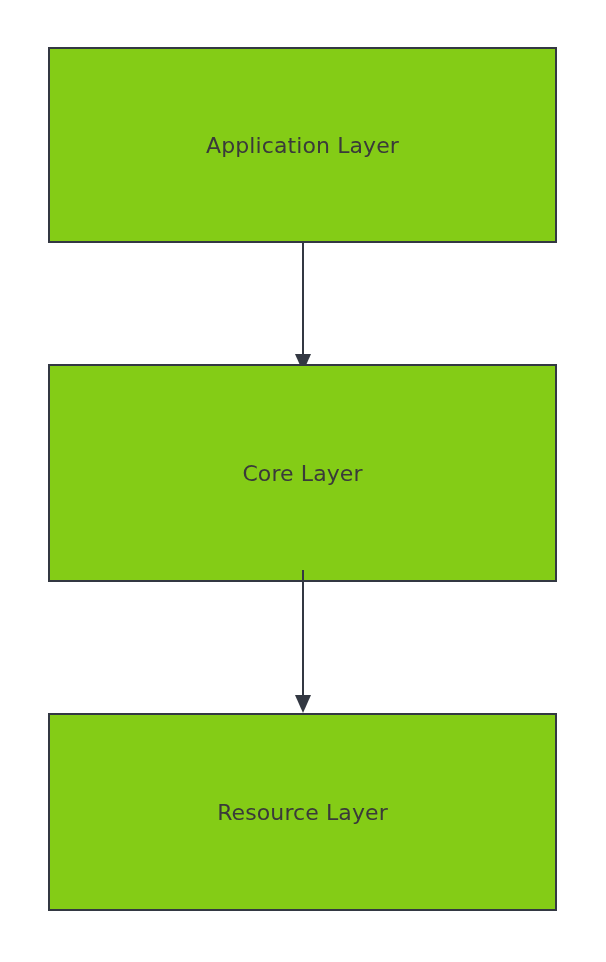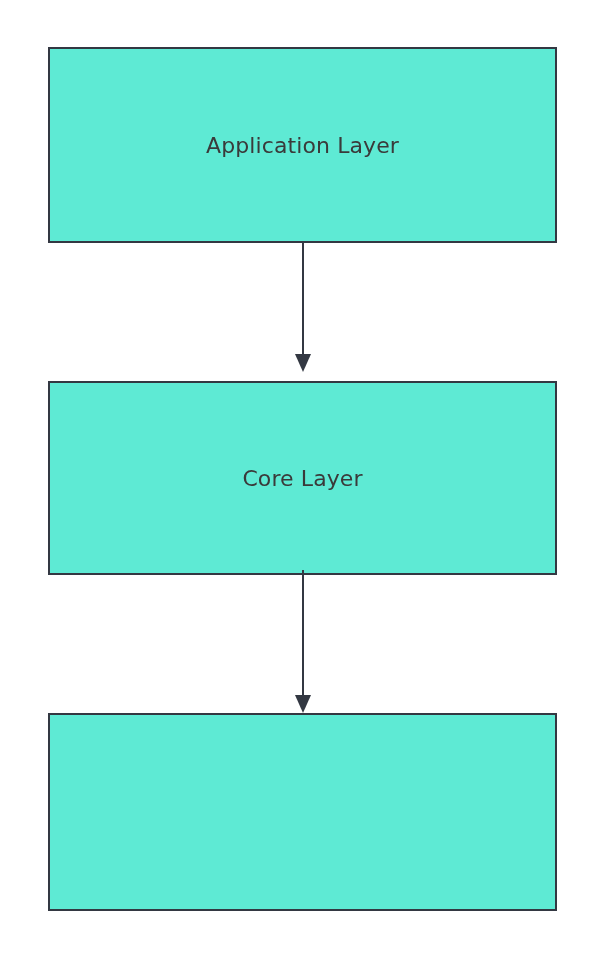--- a/index.html
+++ b/index.html
@@ -22,30 +22,30 @@
     width: 606px;
     height: 962px;
   }
 
   
   .node-box {
     position: absolute;
     left: 48px;
     width: 509px;
     box-sizing: border-box;
-    background: #5eead4;
+    background: #84cc16;
     border: 2px solid #333842;
     display: flex;
     flex-direction: row;
     align-items: center;
     justify-content: center;
     text-align: right;
   }
   #node-application-layer { top: 47px;  height: 196px; }
-  #node-core-layer        { top: 381px; height: 194px; }
+  #node-core-layer        { top: 364px; height: 218px; }
   #node-resource-layer    { top: 713px; height: 198px; }
 
   .node-line {
     display: block;
     color: #3a3a3a;
     font-size: 22px;
     line-height: 31px;
     font-weight: 400;
     letter-spacing: 0.1px;
     white-space: nowrap;
@@ -99,15 +99,16 @@
   <div class="node-box" id="node-core-layer">
     <span class="node-line">Core Layer</span>
   </div>
 
   <div class="connector" id="connector-core-to-resource">
     <div class="connector-shaft"></div>
     <div class="connector-head"></div>
   </div>
 
   <div class="node-box" id="node-resource-layer">
+    <span class="node-line">Resource Layer</span>
   </div>
 
 </div>
 
 </body></html>

